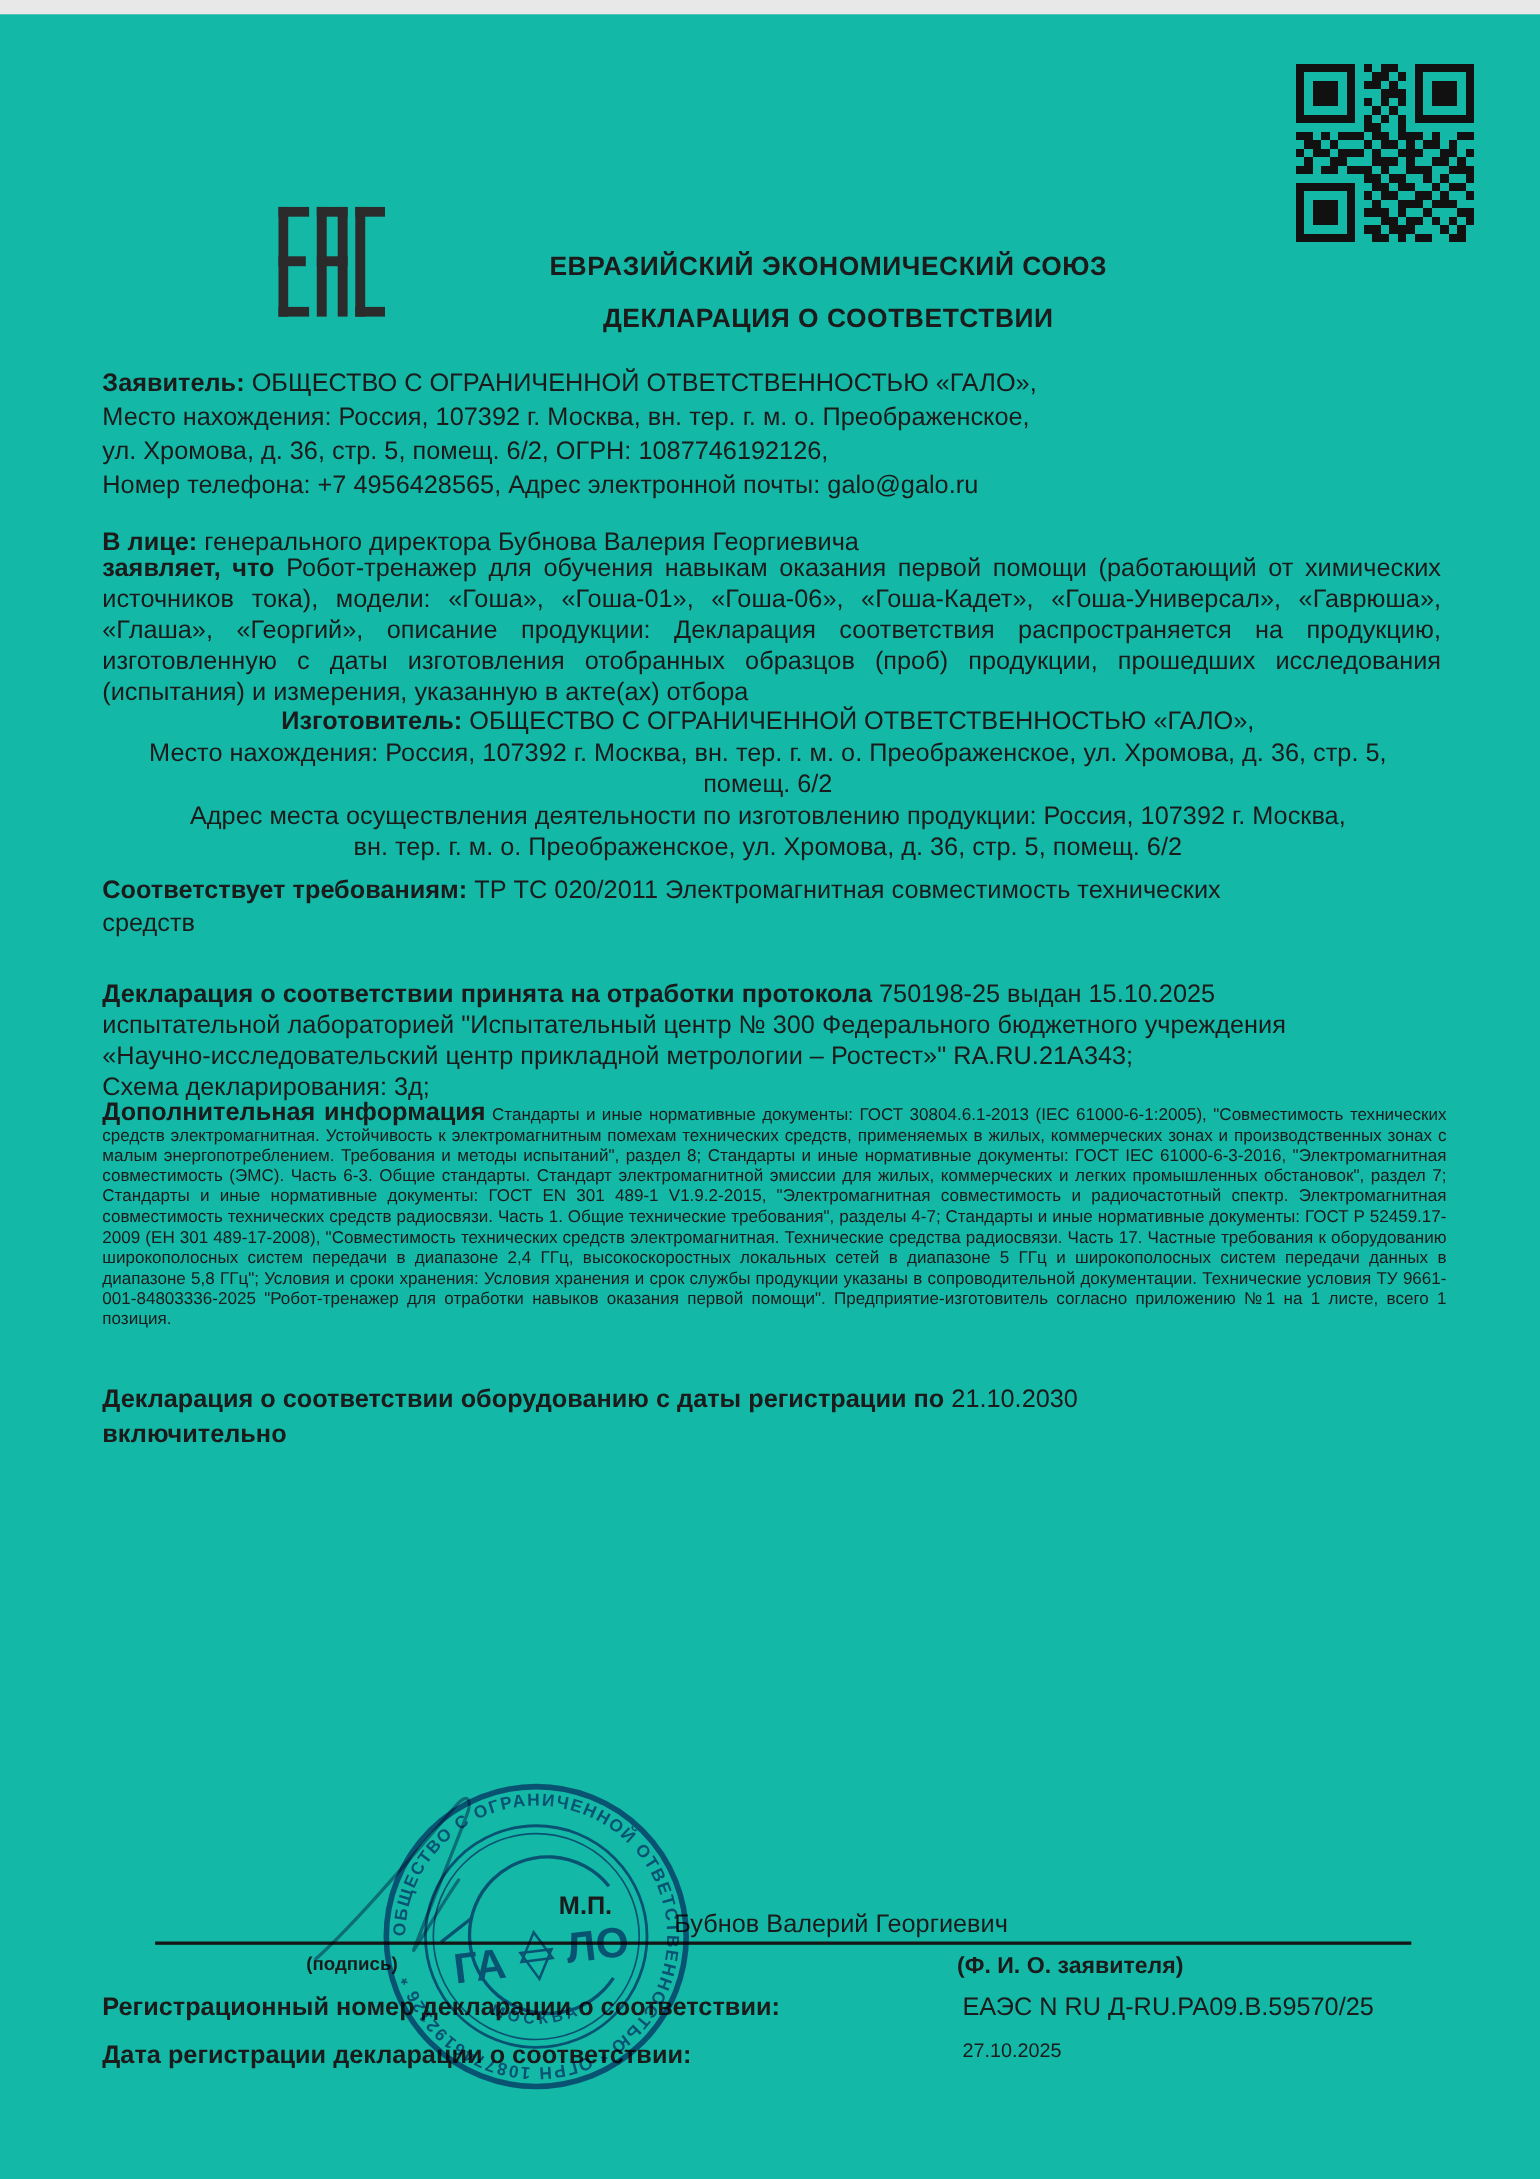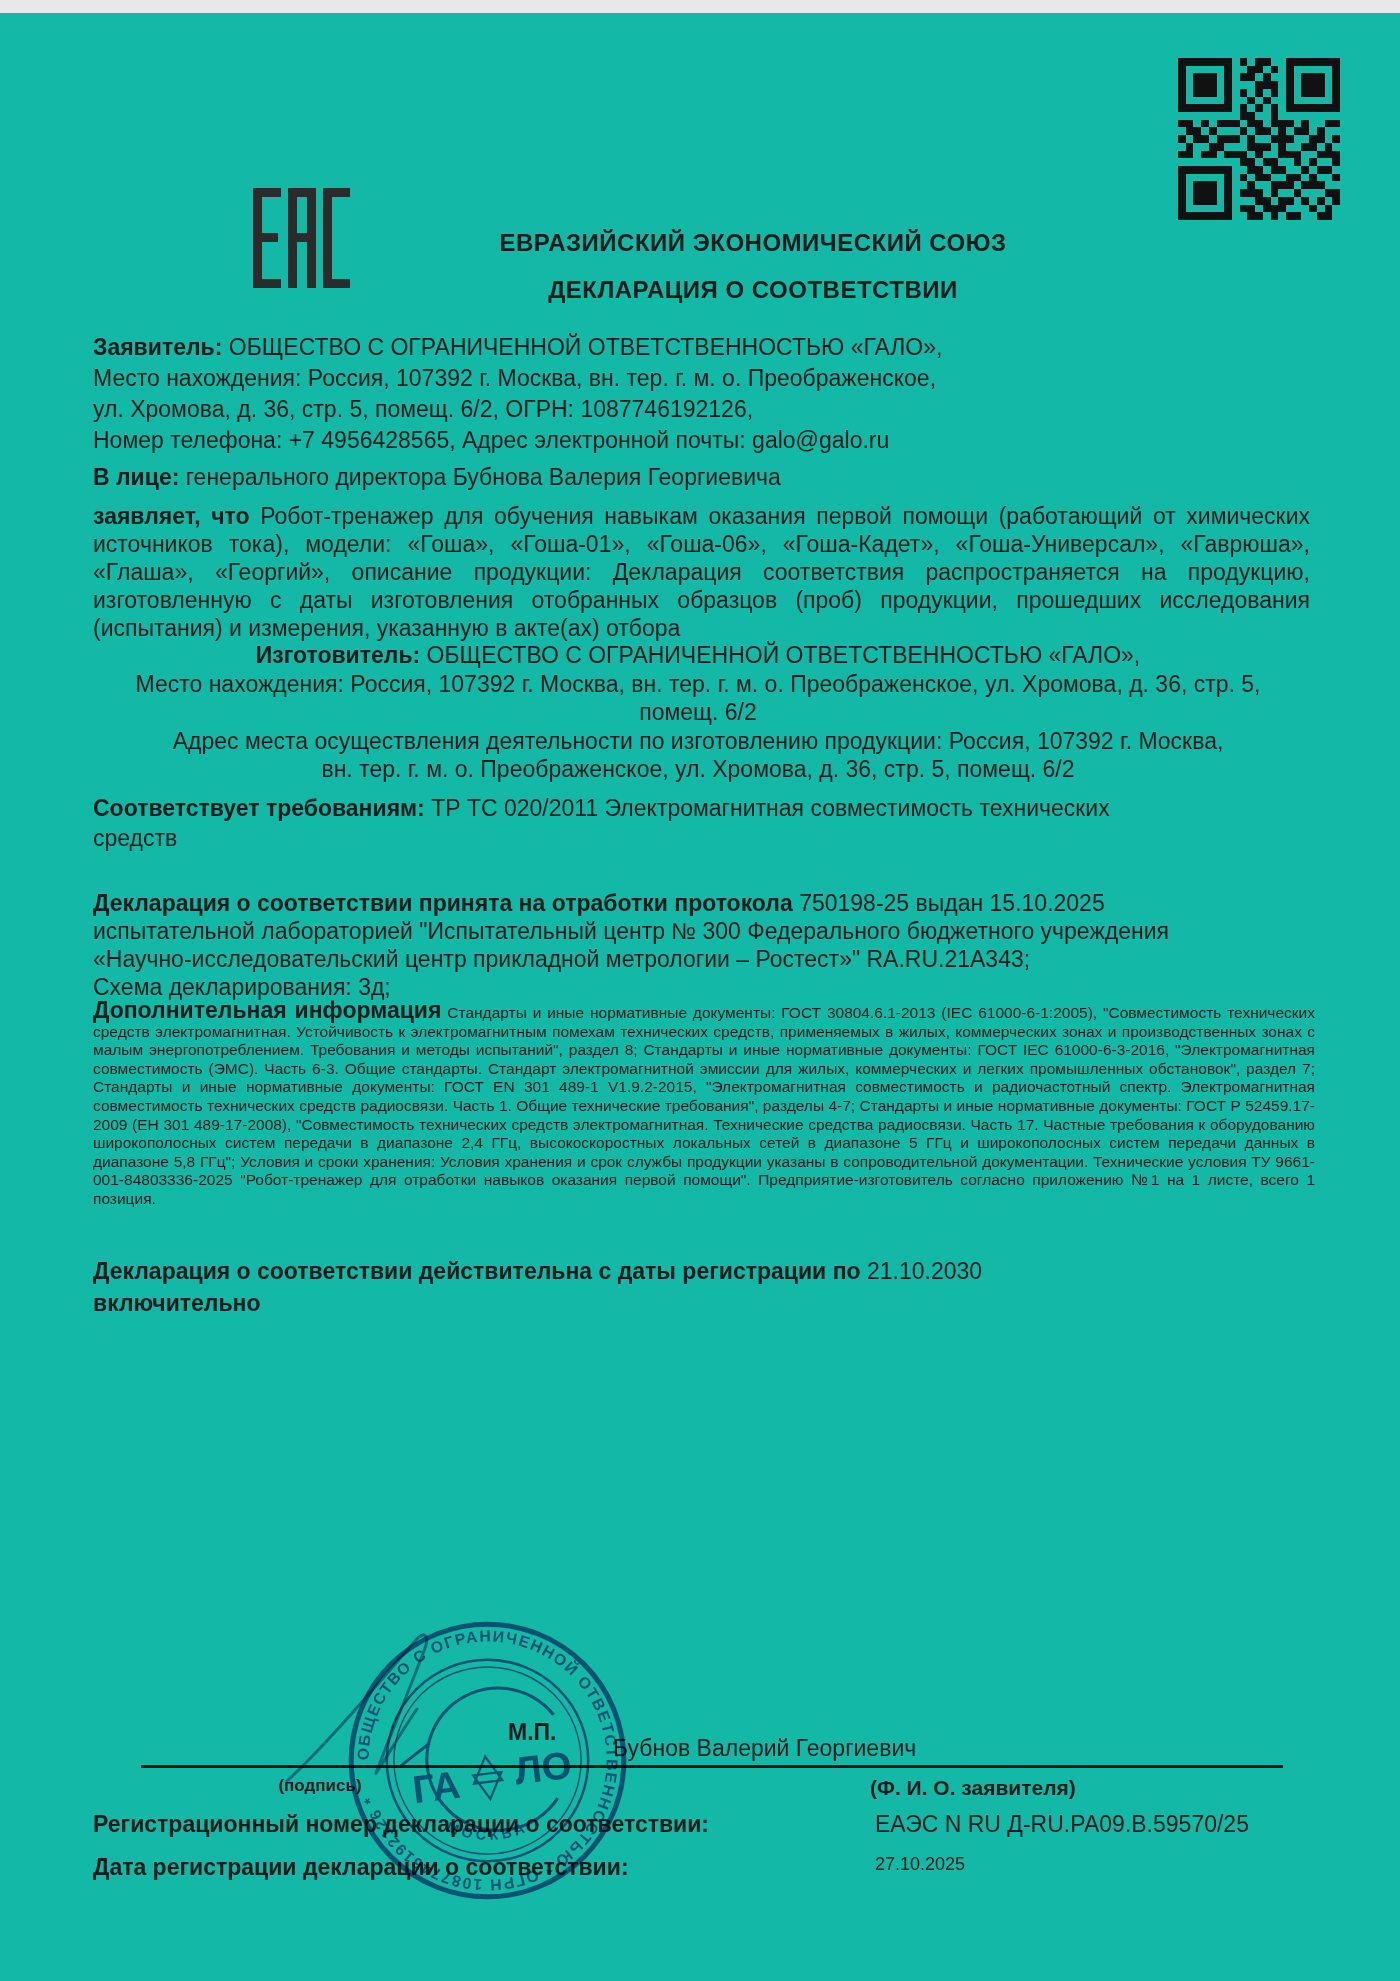--- a/index.html
+++ b/index.html
@@ -17,21 +17,21 @@
   .body-text{font-size:23px;line-height:31px;}
   .line{white-space:nowrap;}
   .header-titles{
     left:106px;top:0;width:1294px;text-align:center;
     font-weight:bold;font-size:24px;letter-spacing:.5px;
   }
   .h-union{position:absolute;top:216px;width:100%;}
   .h-decl{position:absolute;top:263px;width:100%;}
   .applicant{left:93px;top:319px;width:1230px;}
   .applicant .line{line-height:31px;}
-  .in-person{left:93px;top:449px;text-align:right;}
+  .in-person{left:93px;top:464px;text-align:right;}
   .declares{left:93px;top:489px;width:1217px;font-size:23px;}
   .jline{line-height:28px;text-align:justify;text-align-last:justify;white-space:normal;}
   .jlast{line-height:28px;text-align:left;}
   .manufacturer{left:83px;top:628px;width:1230px;text-align:center;}
   .manufacturer .line{line-height:28.5px;}
   .compliance{left:93px;top:780px;width:1230px;}
   .compliance .line{line-height:30px;}
   .basis{left:93px;top:876px;width:1230px;}
   .basis .line{line-height:28px;}
   .addinfo{
@@ -356,21 +356,21 @@
   <div class="abs basis body-text">
     <div class="line"><span class="b">Декларация о соответствии принята на отработки протокола</span><span> 750198-25 выдан 15.10.2025</span></div>
     <div class="line">испытательной лабораторией "Испытательный центр № 300 Федерального бюджетного учреждения</div>
     <div class="line">«Научно-исследовательский центр прикладной метрологии – Ростест»" RA.RU.21A343;</div>
     <div class="line">Схема декларирования: 3д;</div>
   </div>
 
   <div class="abs addinfo"><span class="lead">Дополнительная информация</span><span> Стандарты и иные нормативные документы: ГОСТ 30804.6.1-2013 (IEC 61000-6-1:2005), "Совместимость технических средств электромагнитная. Устойчивость к электромагнитным помехам технических средств, применяемых в жилых, коммерческих зонах и производственных зонах с малым энергопотреблением. Требования и методы испытаний", раздел 8; Стандарты и иные нормативные документы: ГОСТ IEC 61000-6-3-2016, "Электромагнитная совместимость (ЭМС). Часть 6-3. Общие стандарты. Стандарт электромагнитной эмиссии для жилых, коммерческих и легких промышленных обстановок", раздел 7; Стандарты и иные нормативные документы: ГОСТ EN 301 489-1 V1.9.2-2015, "Электромагнитная совместимость и радиочастотный спектр. Электромагнитная совместимость технических средств радиосвязи. Часть 1. Общие технические требования", разделы 4-7; Стандарты и иные нормативные документы: ГОСТ Р 52459.17-2009 (ЕН 301 489-17-2008), "Совместимость технических средств электромагнитная. Технические средства радиосвязи. Часть 17. Частные требования к оборудованию широкополосных систем передачи в диапазоне 2,4 ГГц, высокоскоростных локальных сетей в диапазоне 5 ГГц и широкополосных систем передачи данных в диапазоне 5,8 ГГц"; Условия и сроки хранения: Условия хранения и срок службы продукции указаны в сопроводительной документации. Технические условия ТУ 9661-001-84803336-2025 "Робот-тренажер для отработки навыков оказания первой помощи". Предприятие-изготовитель согласно приложению №1 на 1 листе, всего 1 позиция.</span></div>
 
   <div class="abs validity body-text">
-    <div class="line"><span>Декларация о соответствии действительна с даты регистрации по </span><span class="normal">21.10.2030</span></div>
+    <div class="line"><span>Декларация о соответствии оборудованию с даты регистрации по </span><span class="normal">21.10.2030</span></div>
     <div class="line">включительно</div>
   </div>
 
   <div class="abs mp">М.П.</div>
   <div class="abs fio-name">Бубнов Валерий Георгиевич</div>
   <div class="abs sig-line"></div>
   <div class="abs cap-sign">(подпись)</div>
   <div class="abs cap-fio">(Ф. И. О. заявителя)</div>
 
   <div class="abs reg-label">Регистрационный номер декларации о соответствии:</div>

